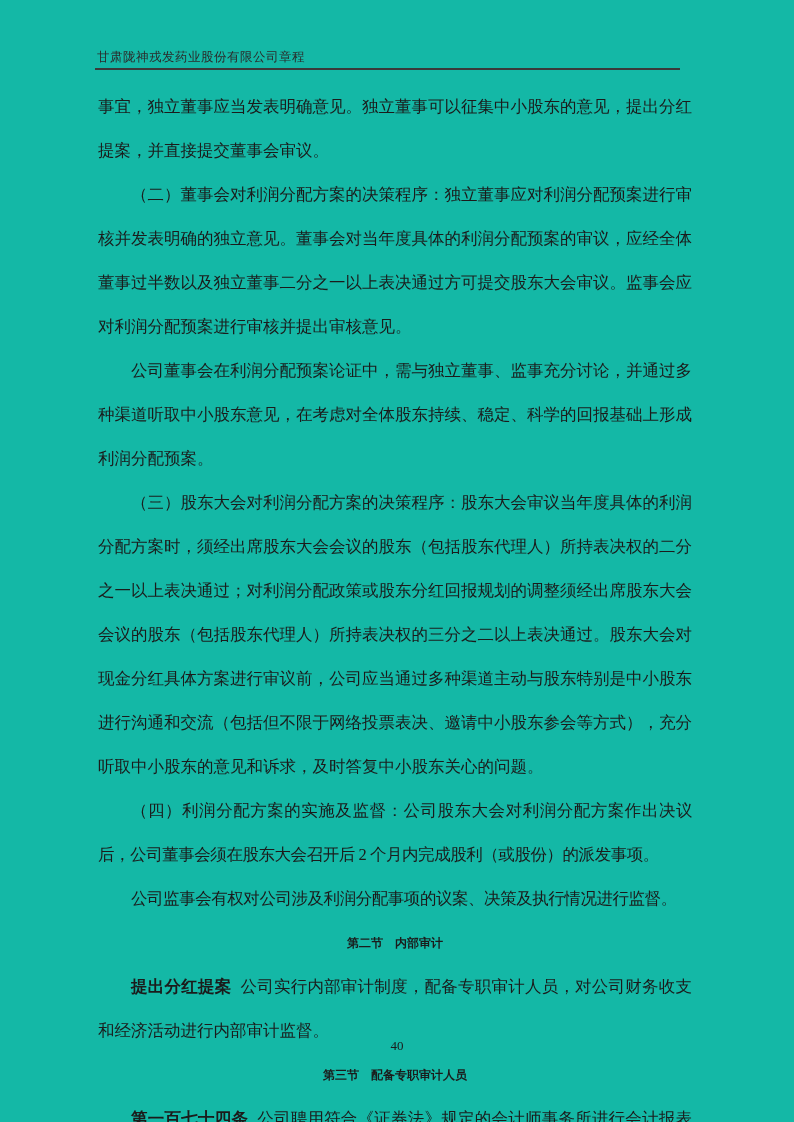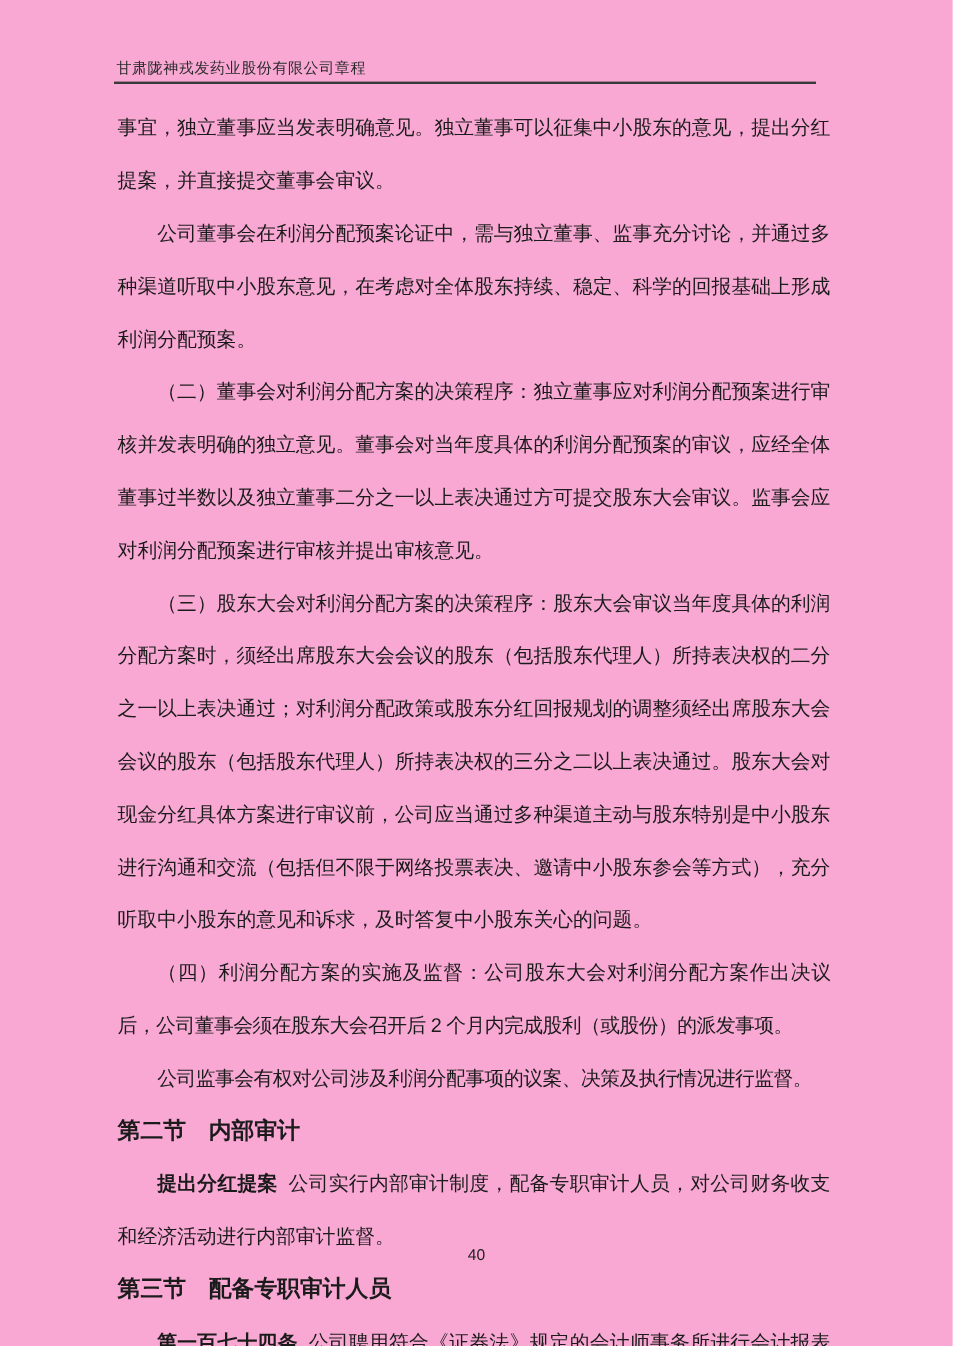--- a/index.html
+++ b/index.html
@@ -4,23 +4,23 @@
 <style>
   html, body {
     margin: 0;
     padding: 0;
     background: #ffffff;
   }
   .page {
     position: relative;
     width: 794px;
     height: 1122px;
-    background: #f9a8d4;
+    background: #14b8a6;
     overflow: hidden;
-    font-family: Liberation Sans, sans-serif;
+    font-family: Liberation Serif, serif;
     color: #1b1b1b;
   }
   .running-header {
     position: absolute;
     left: 97px;
     top: 50px;
     font-size: 12.5px;
     line-height: 15px;
     color: #2b2b2b;
     letter-spacing: 0.5px;
@@ -47,22 +47,23 @@
     margin: 0;
     padding: 0;
   }
   .content p.indent {
     text-indent: 2em;
   }
   .content p.fit {
     letter-spacing: -0.45px;
   }
   .content p.heading {
+    text-align: center;
     font-weight: bold;
-    font-size: 19px;
+    font-size: 12px;
     text-indent: 0;
   }
   .content span.num {
     font-weight: bold;
     padding-right: 0.55em;
   }
   .page-number {
     position: absolute;
     left: 0;
     top: 1038px;
@@ -74,22 +75,22 @@
 </style>
 </head>
 <body>
 
 <div class="page">
   <div class="running-header">甘肃陇神戎发药业股份有限公司章程</div>
   <div class="header-rule"></div>
 
   <div class="content" id="doc-body">
       <p class="">事宜，独立董事应当发表明确意见。独立董事可以征集中小股东的意见，提出分红提案，并直接提交董事会审议。</p>
+      <p class="indent">（二）董事会对利润分配方案的决策程序：独立董事应对利润分配预案进行审核并发表明确的独立意见。董事会对当年度具体的利润分配预案的审议，应经全体董事过半数以及独立董事二分之一以上表决通过方可提交股东大会审议。监事会应对利润分配预案进行审核并提出审核意见。</p>
       <p class="indent">公司董事会在利润分配预案论证中，需与独立董事、监事充分讨论，并通过多种渠道听取中小股东意见，在考虑对全体股东持续、稳定、科学的回报基础上形成利润分配预案。</p>
-      <p class="indent">（二）董事会对利润分配方案的决策程序：独立董事应对利润分配预案进行审核并发表明确的独立意见。董事会对当年度具体的利润分配预案的审议，应经全体董事过半数以及独立董事二分之一以上表决通过方可提交股东大会审议。监事会应对利润分配预案进行审核并提出审核意见。</p>
       <p class="indent">（三）股东大会对利润分配方案的决策程序：股东大会审议当年度具体的利润分配方案时，须经出席股东大会会议的股东（包括股东代理人）所持表决权的二分之一以上表决通过；对利润分配政策或股东分红回报规划的调整须经出席股东大会会议的股东（包括股东代理人）所持表决权的三分之二以上表决通过。股东大会对现金分红具体方案进行审议前，公司应当通过多种渠道主动与股东特别是中小股东进行沟通和交流（包括但不限于网络投票表决、邀请中小股东参会等方式），充分听取中小股东的意见和诉求，及时答复中小股东关心的问题。</p>
       <p class="indent fit">（四）利润分配方案的实施及监督：公司股东大会对利润分配方案作出决议后，公司董事会须在股东大会召开后 2 个月内完成股利（或股份）的派发事项。</p>
       <p class="indent fit">公司监事会有权对公司涉及利润分配事项的议案、决策及执行情况进行监督。</p>
       <p class="heading">第二节　内部审计</p>
       <p class="indent"><span class="num">提出分红提案</span>公司实行内部审计制度，配备专职审计人员，对公司财务收支和经济活动进行内部审计监督。</p>
       <p class="heading">第三节　配备专职审计人员</p>
       <p class="indent"><span class="num">第一百七十四条</span>公司聘用符合《证券法》规定的会计师事务所进行会计报表审计、净资产验证及其他相关的咨询服务等业务, 聘期 1 年, 可以续聘。</p>
     </div>
 
   <div class="page-number">40</div>

